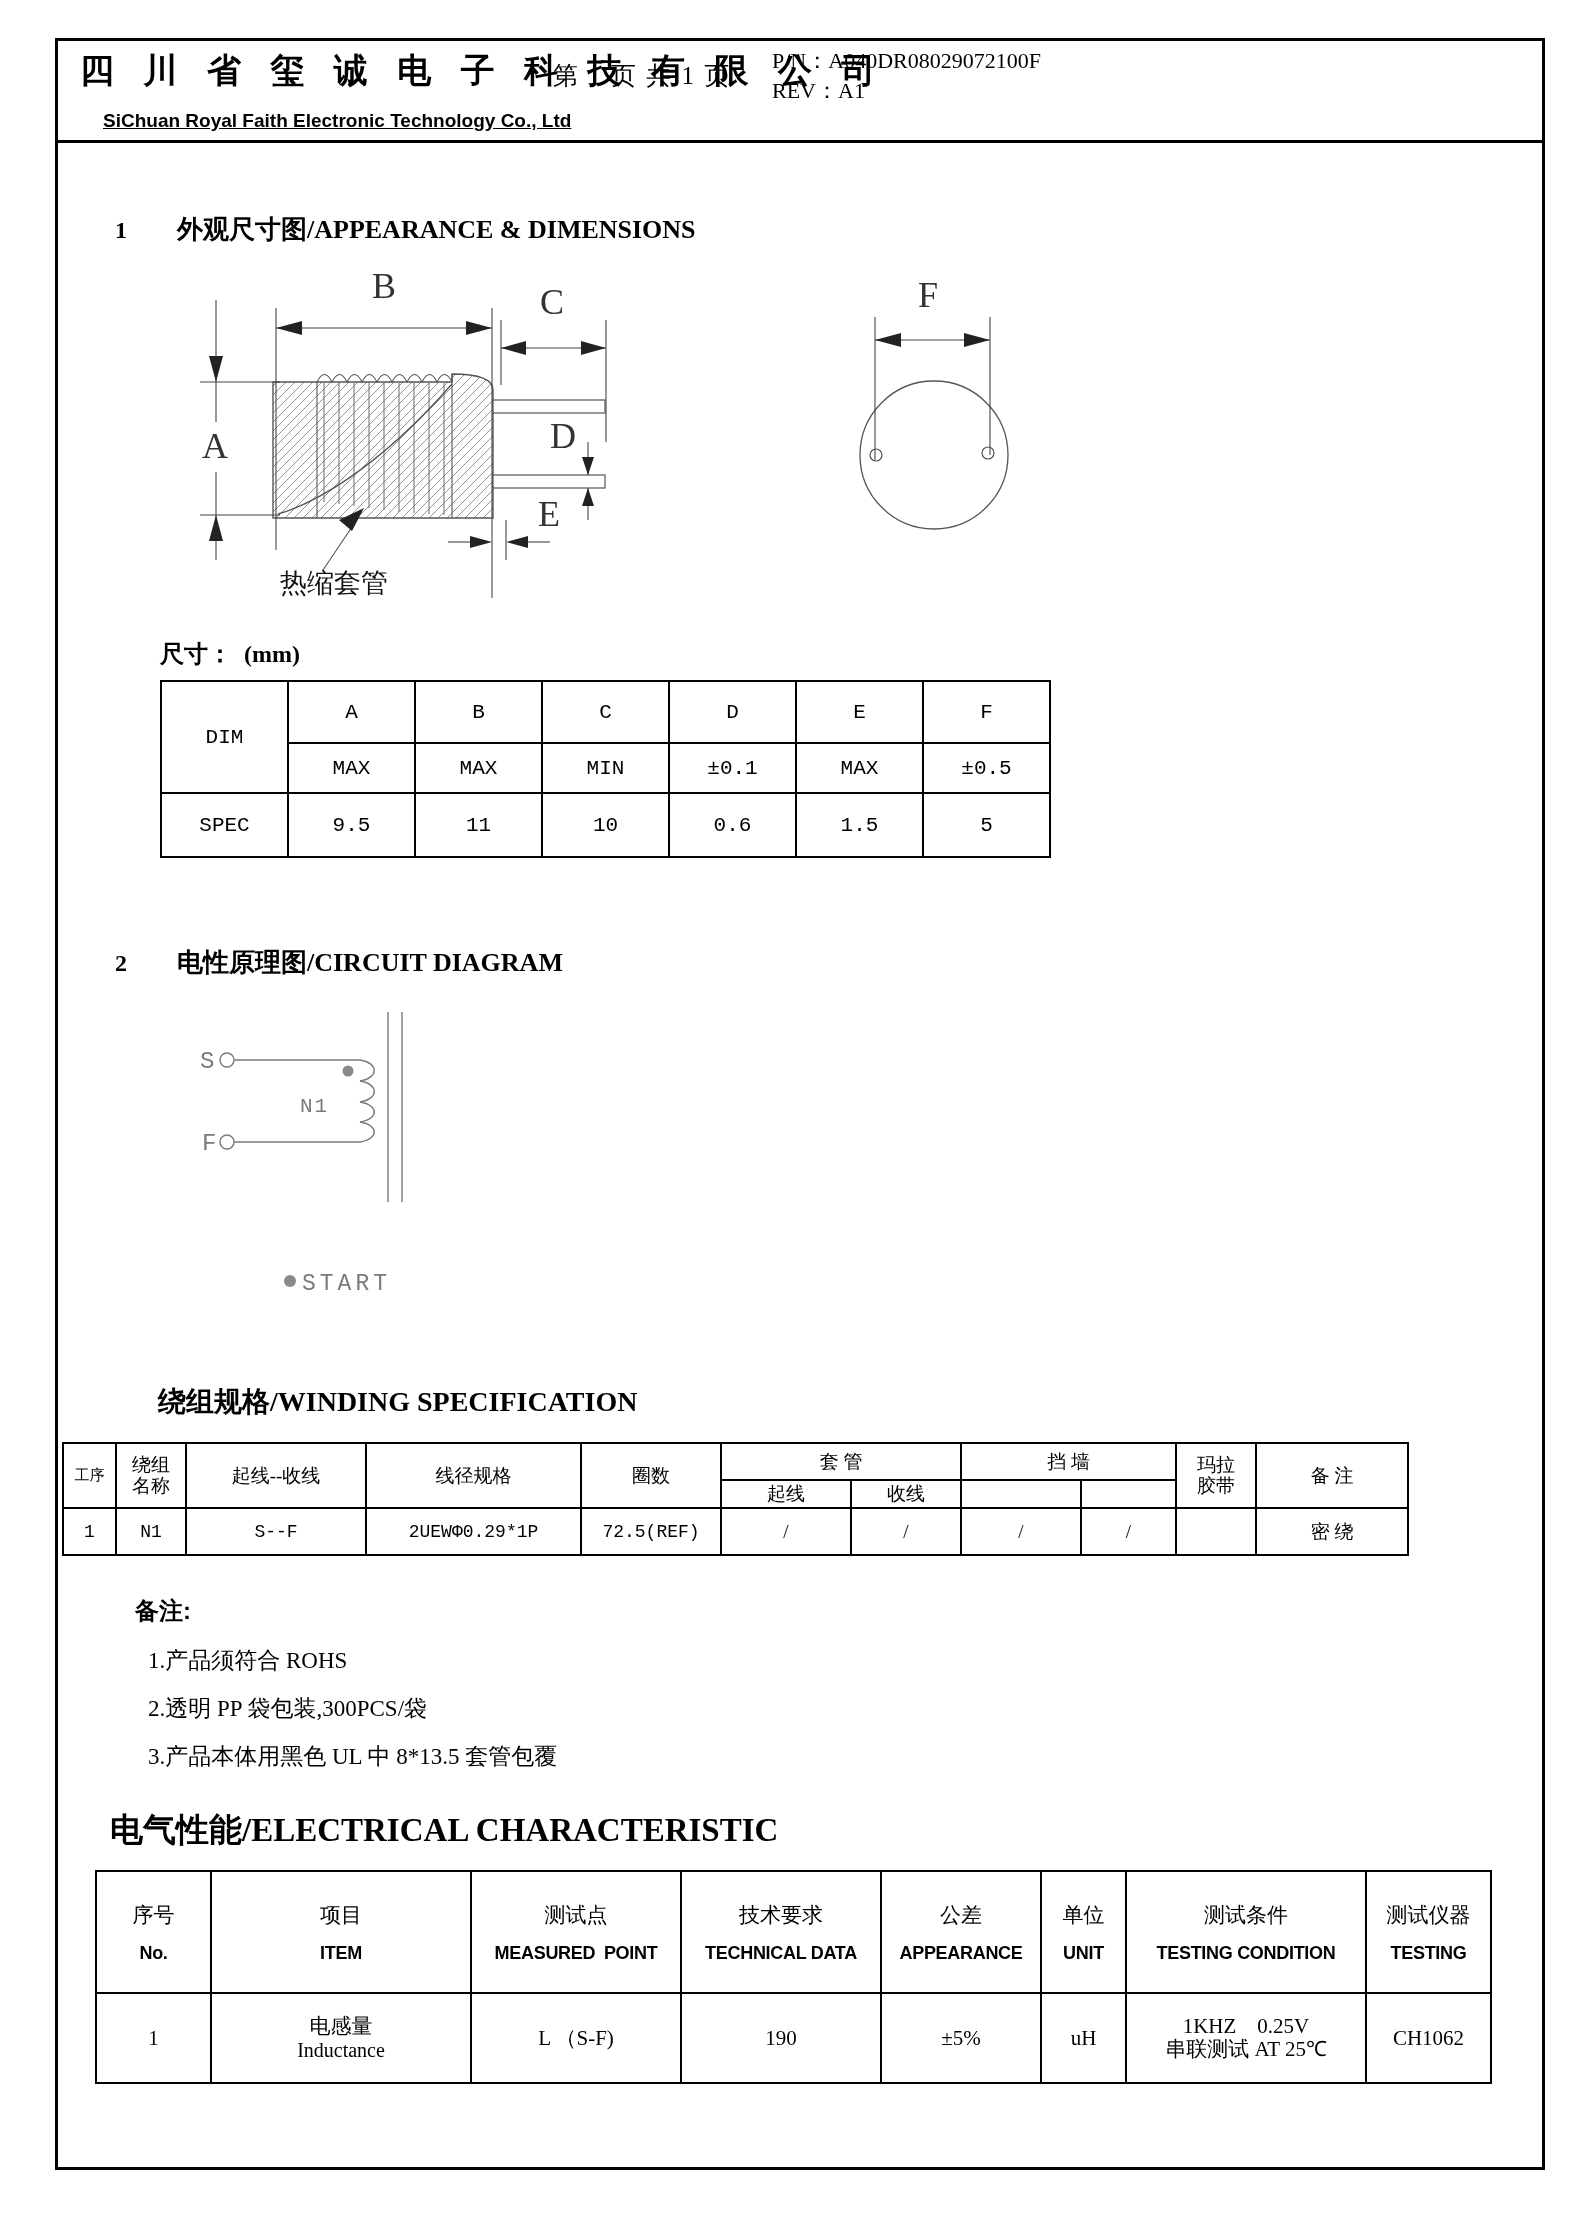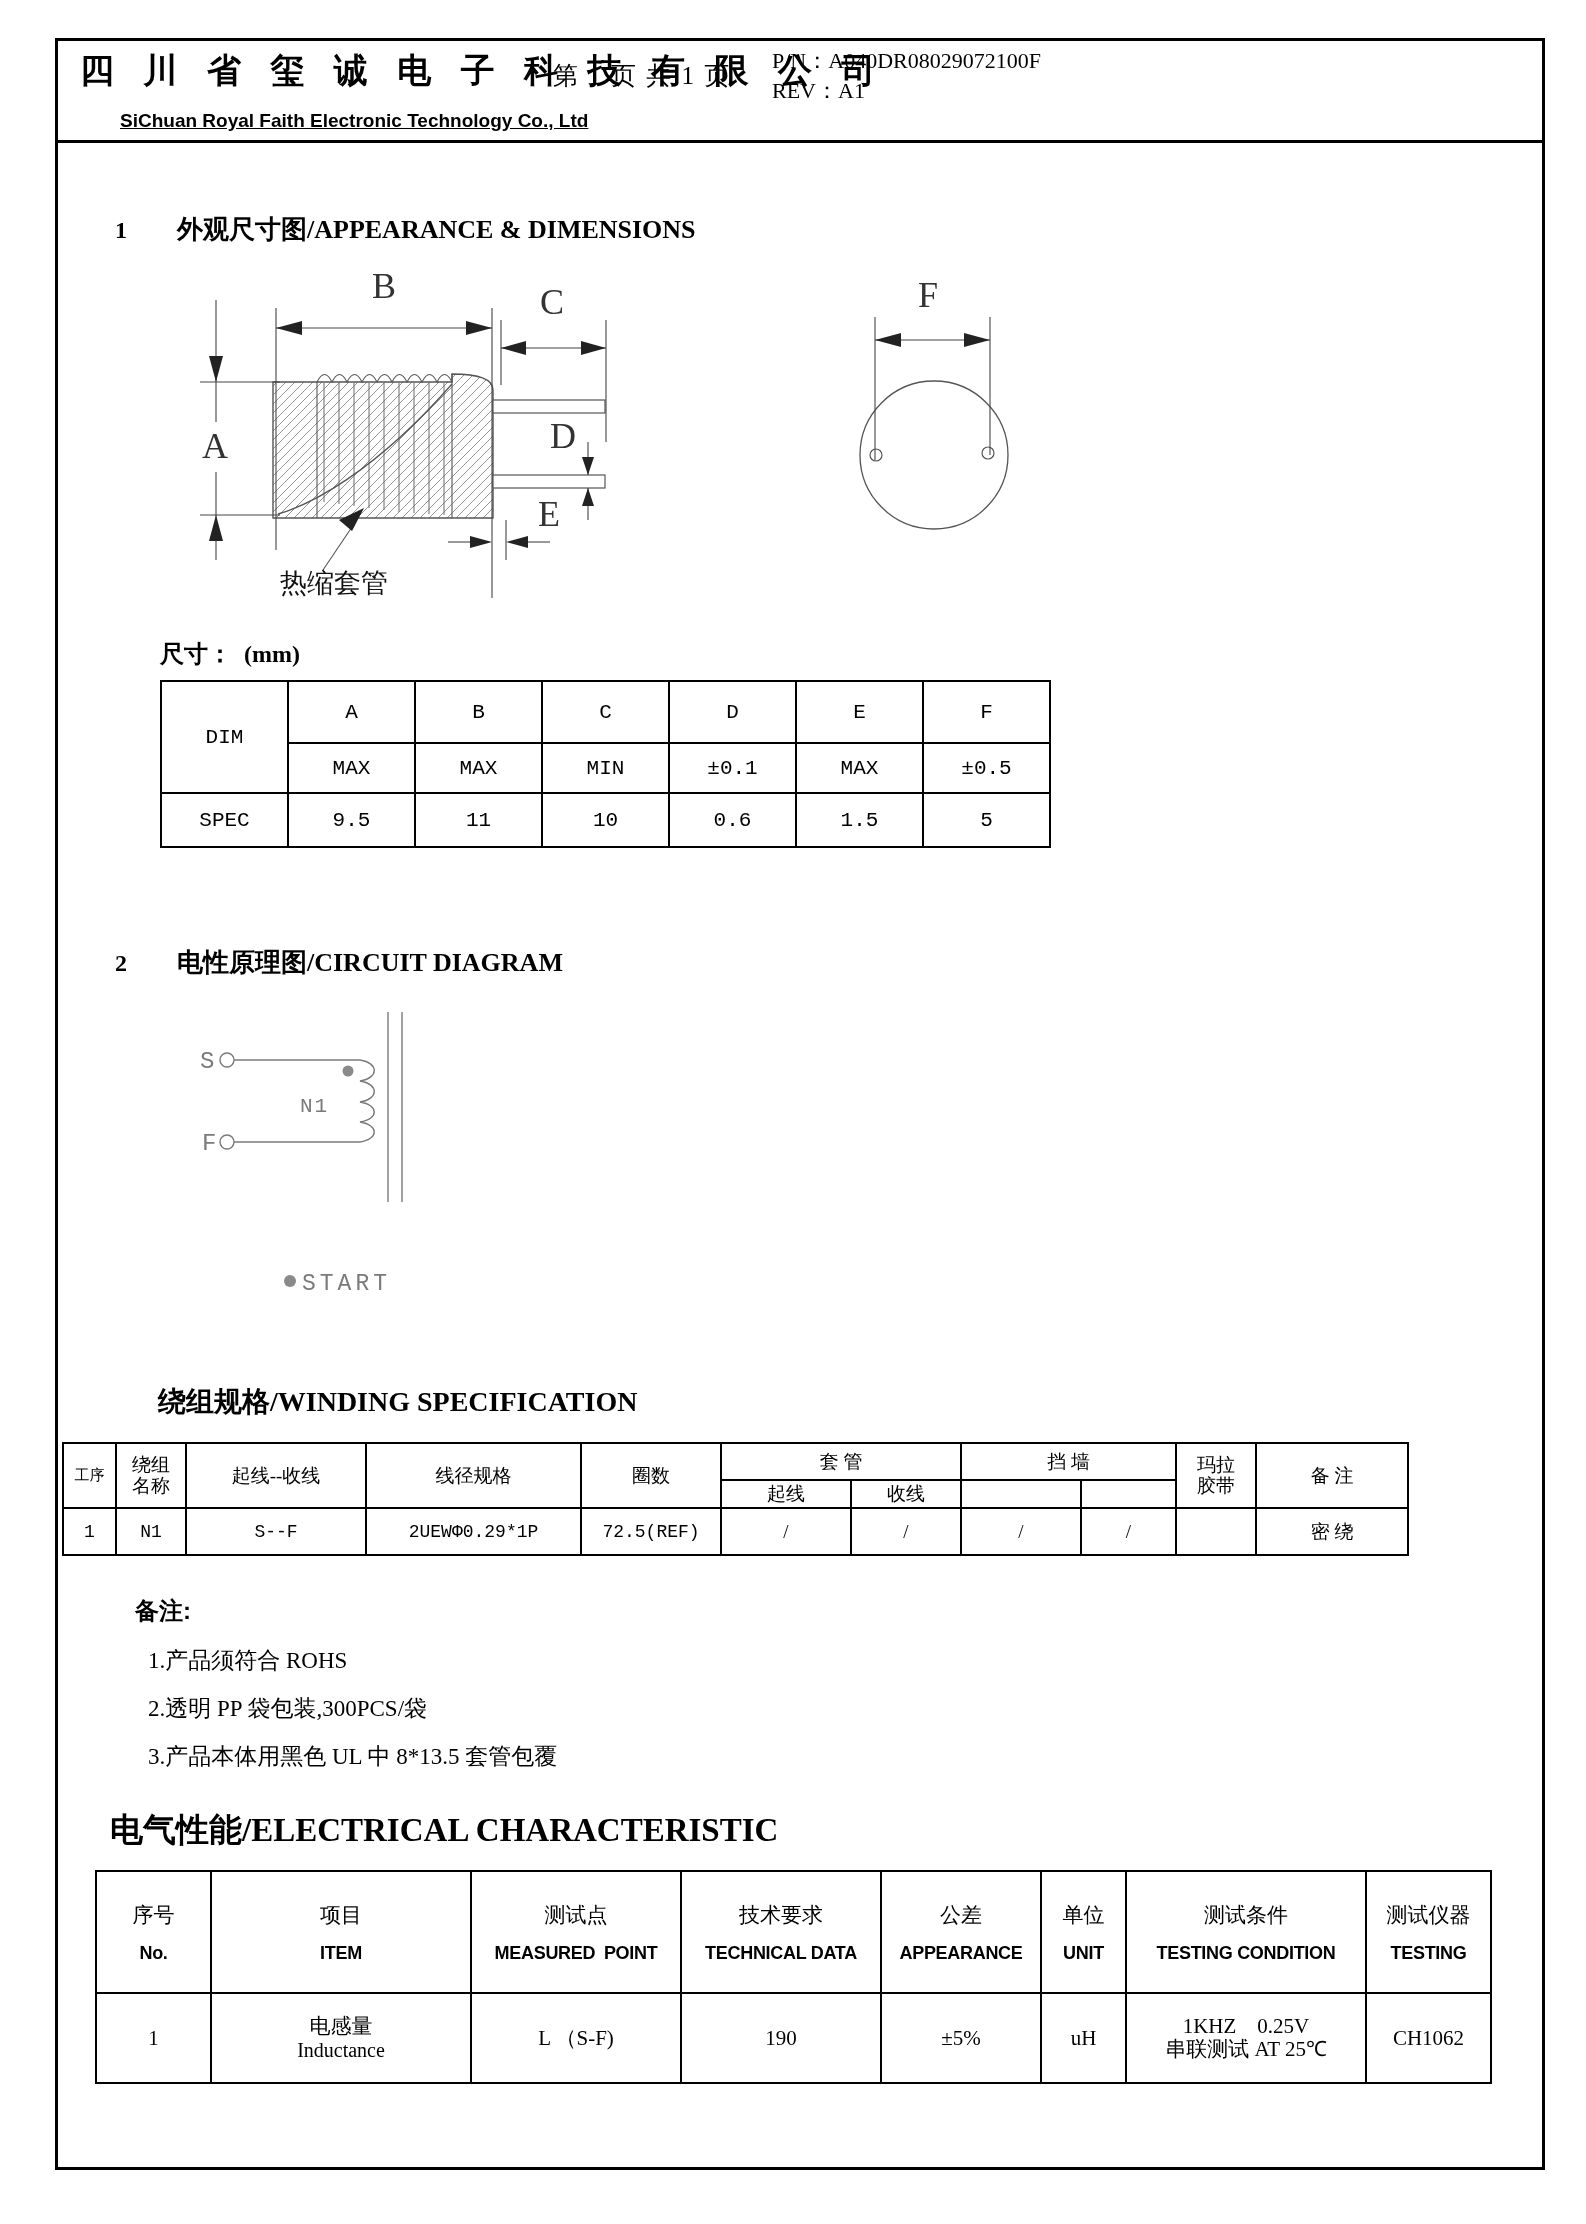--- a/index.html
+++ b/index.html
@@ -12,21 +12,21 @@
   .page-border {
     position:absolute; left:55px; top:38px; width:1490px; height:2132px;
     border:3px solid #000;
   }
   .header-rule { position:absolute; left:57px; top:140px; width:1486px; height:3px; background:#000; }
   .company-cn {
     left:80px; top:48px; font-family:"Liberation Sans", sans-serif;
     font-weight:bold; font-size:34px; letter-spacing:6px; word-spacing:8px; white-space:nowrap;
   }
   .company-en {
-    left:120px; top:110px; font-family:"Liberation Sans", sans-serif;
+    left:103px; top:110px; font-family:"Liberation Sans", sans-serif;
     font-weight:bold; font-size:19px; text-decoration:underline; white-space:nowrap;
   }
   .page-info { left:553px; top:59px; font-size:25px; letter-spacing:2px; white-space:nowrap; }
   .pn-line  { left:772px; top:46px; font-size:22px; white-space:nowrap; }
   .rev-line { left:772px; top:76px; font-size:22px; white-space:nowrap; }
 
   .sec-head { white-space:nowrap; }
   .sec-num { font-weight:bold; font-size:24px; font-family:"Liberation Serif",serif; }
   .sec-cn  { font-family:"Liberation Sans", sans-serif; font-weight:bold; }
   .sec-en  { font-family:"Liberation Serif", serif; font-weight:bold; }
@@ -36,21 +36,21 @@
 
   .size-label { left:160px; top:638px; font-size:24px; font-weight:bold; white-space:nowrap; }
 
   table { border-collapse:collapse; table-layout:fixed; }
   td { border:2px solid #000; text-align:center; vertical-align:middle; overflow:hidden; }
 
   .dim-table { left:160px; top:680px; width:889px; }
   .dim-table td { font-family:"Liberation Mono", monospace; font-size:21px; }
   .dim-table tr.r1 td { height:62px; }
   .dim-table tr.r2 td { height:50px; }
-  .dim-table tr.r3 td { height:54px; }
+  .dim-table tr.r3 td { height:64px; }
 
   .wind-table { left:62px; top:1442px; width:1345px; }
   .wind-table td { font-size:19px; }
   .wind-table tr.hr1 td { height:37px; }
   .wind-table tr.hr2 td { height:22px; }
   .wind-table tr.dr  td { height:47px; }
   .wind-table .cad { font-family:"Liberation Mono", monospace; font-size:18px; }
   .wind-table .proc { font-size:15px; }
   .two-line { line-height:1.1; }
 

